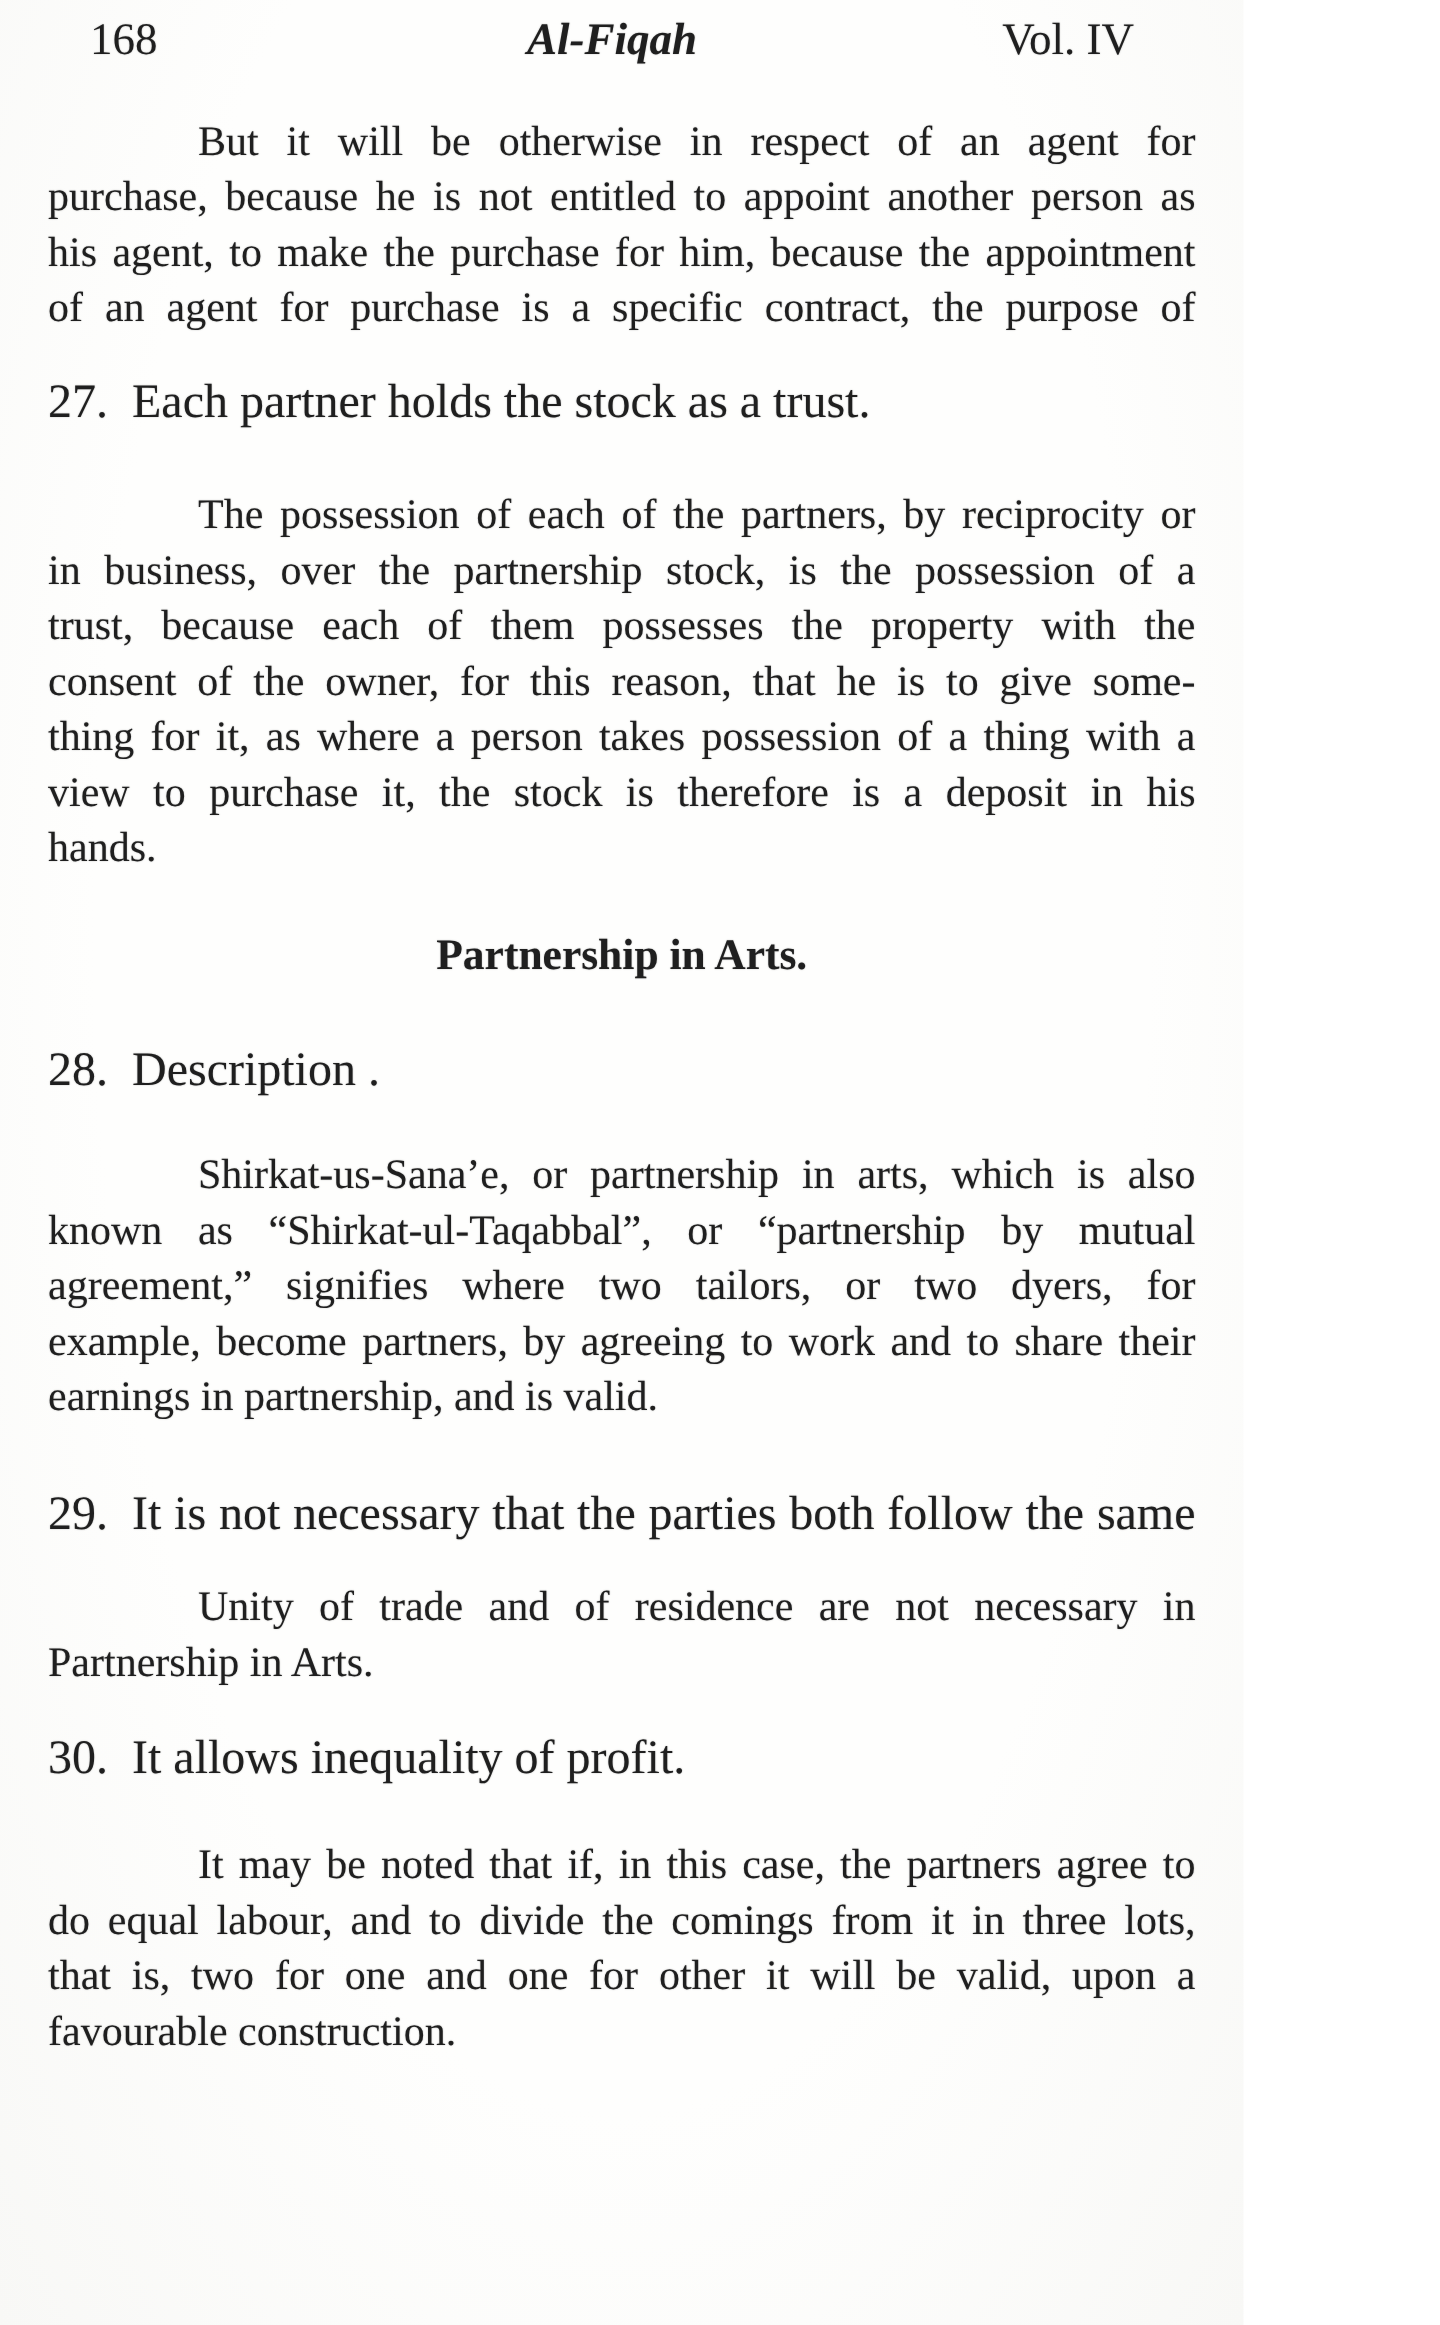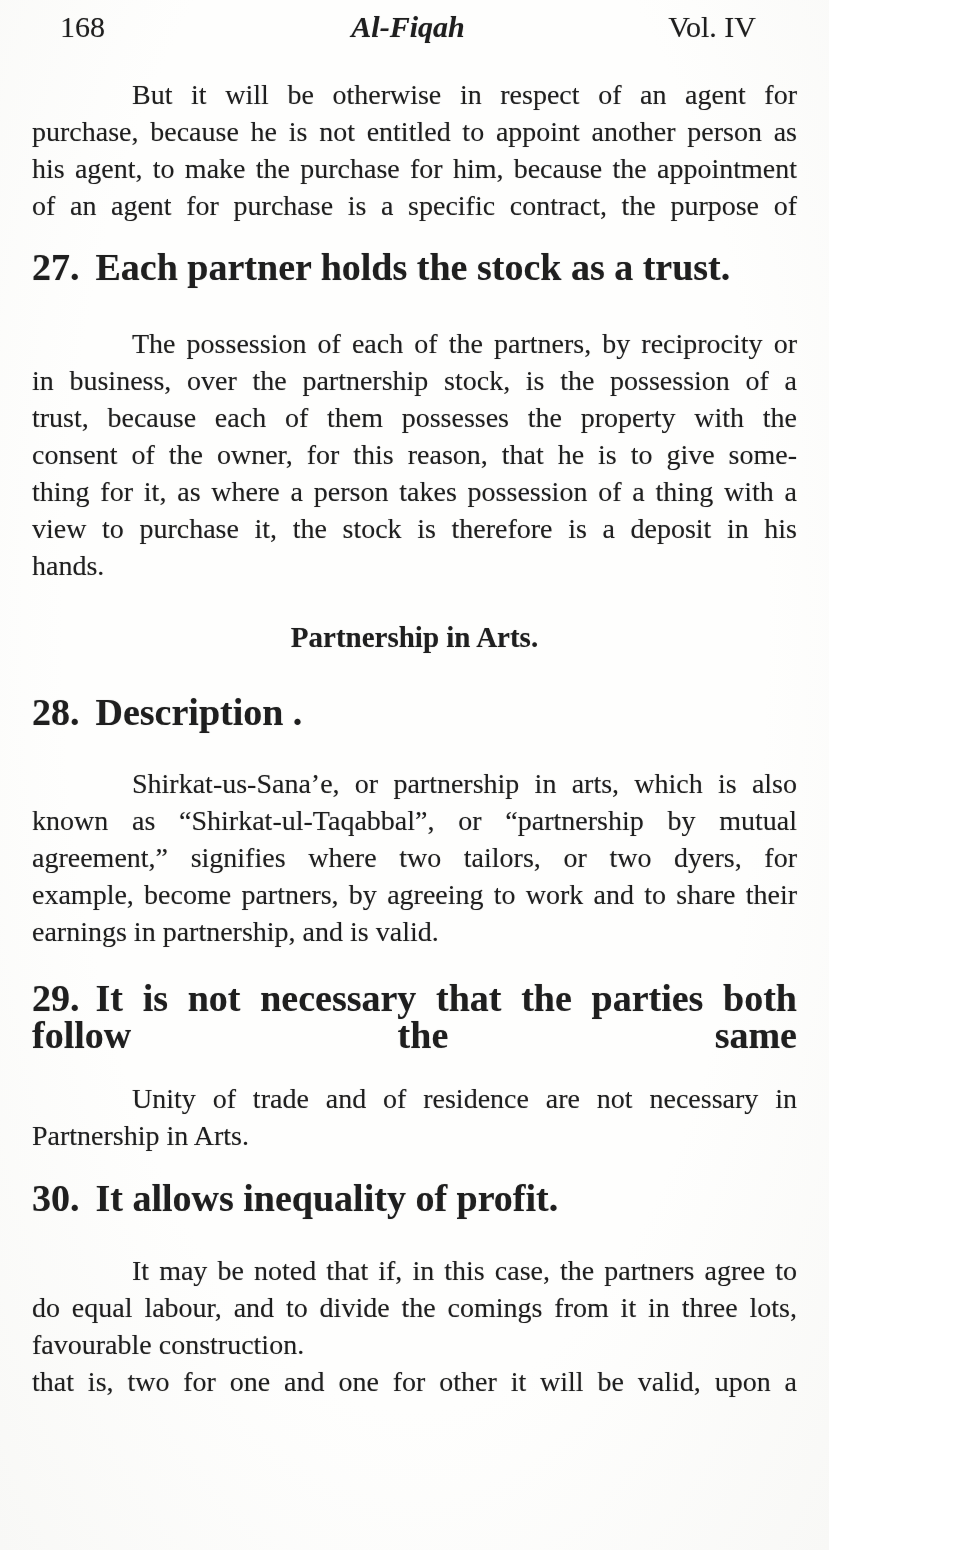--- a/index.html
+++ b/index.html
@@ -17,21 +17,21 @@
     font-size:30px;line-height:34px;
   }
   .pnum{justify-self:start;}
   .ptitle{justify-self:center;font-style:italic;font-weight:bold;}
   .pvol{justify-self:end;}
   .content{padding:0 32px;}
   .para{font-size:28px;line-height:37px;}
   .ln{text-align:justify;text-align-last:justify;}
   .ln.first{text-indent:100px;}
   .ln.last{text-align-last:left;}
-  .shead{font-size:38px;line-height:37px;font-weight:bold;margin:0;}
+  .shead{font-size:32px;line-height:37px;font-weight:normal;margin:0;}
   .shead .snum{margin-right:16px;}
   .chead{font-size:29px;line-height:37px;font-weight:bold;text-align:center;margin:0;}
 </style>
 </head>
 <body>
 
 <div class="page">
 
   <header class="pg-header">
     <span class="pnum">168</span>
@@ -69,36 +69,36 @@
     </h2>
 
     <section class="para" style="margin-top:34px">
       <div class="ln first">Shirkat-us-Sana’e, or partnership in arts, which is also</div>
       <div class="ln">known as “Shirkat-ul-Taqabbal”, or “partnership by mutual</div>
       <div class="ln">agreement,” signifies where two tailors, or two dyers, for</div>
       <div class="ln">example, become partners, by agreeing to work and to share their</div>
       <div class="ln last">earnings in partnership, and is valid.</div>
     </section>
 
-    <h2 class="shead" style="margin-top:30px">
+    <h2 class="shead" style="margin-top:40px">
       <div class="ln">
         <span class="snum">29.</span><span>It is not necessary that the parties both follow the same</span>
       </div>
     </h2>
 
     <section class="para" style="margin-top:26px">
       <div class="ln first">Unity of trade and of residence are not necessary in</div>
       <div class="ln last">Partnership in Arts.</div>
     </section>
 
     <h2 class="shead" style="margin-top:26px">
       <span class="snum">30.</span><span>It allows inequality of profit.</span>
     </h2>
 
     <section class="para" style="margin-top:35px">
       <div class="ln first">It may be noted that if, in this case, the partners agree to</div>
       <div class="ln">do equal labour, and to divide the comings from it in three lots,</div>
+      <div class="ln">that is, two for one and one for other it will be valid, upon a</div>
       <div class="ln last">favourable construction.</div>
-      <div class="ln">that is, two for one and one for other it will be valid, upon a</div>
     </section>
 
   </main>
 </div>
 
 </body></html>

